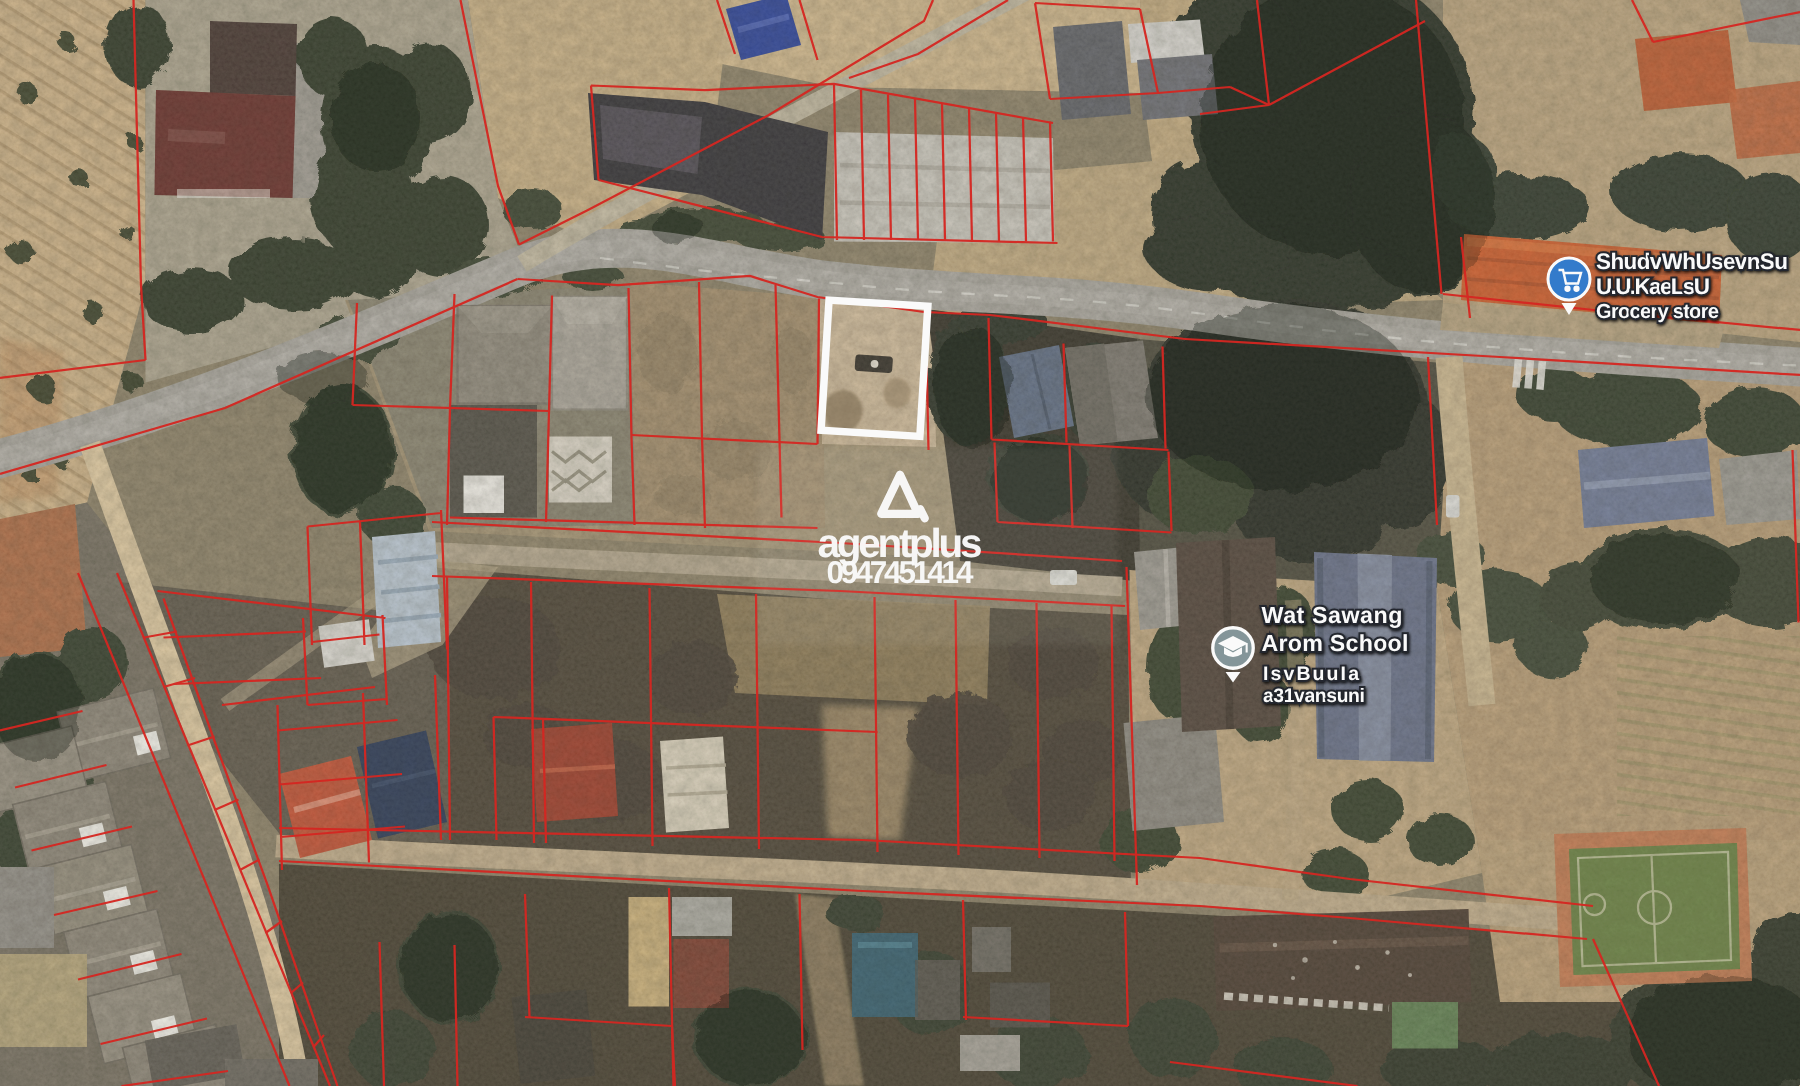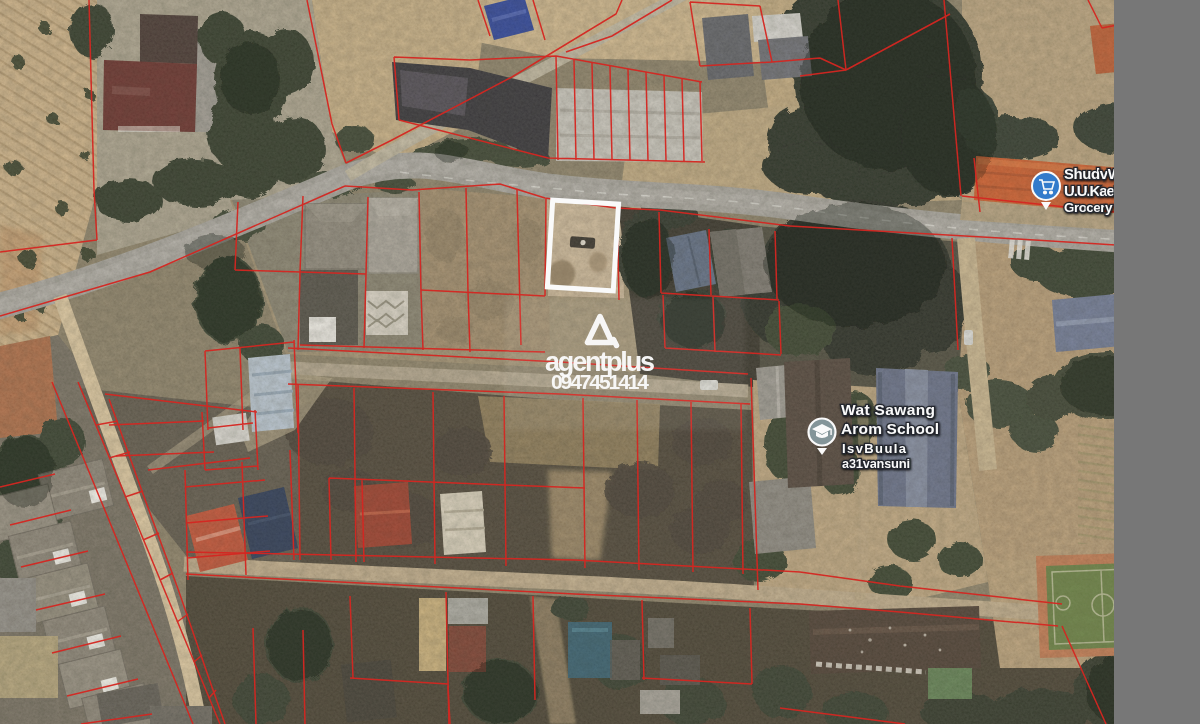--- a/index.html
+++ b/index.html
@@ -1,16 +1,16 @@
 <!DOCTYPE html>
 <html><head>
 <meta charset="utf-8">
 <style>
 html,body{margin:0;padding:0;background:#777;}
-#map{width:1114px;height:724px;overflow:hidden;position:relative;font-family:"Liberation Sans",sans-serif;}
+#map{width:1200px;height:724px;overflow:hidden;position:relative;font-family:"Liberation Sans",sans-serif;}
 svg{display:block;filter:saturate(0.93) brightness(0.985) contrast(0.99) blur(0.35px);}
 </style>
 </head>
 <body>
 <div id="map">
 <svg width="1200" height="724" viewBox="0 0 1200 724">
 <defs>
 <filter id="noise" x="0" y="0" width="100%" height="100%">
 <feTurbulence type="fractalNoise" baseFrequency="0.42" numOctaves="3" seed="7" result="t"></feTurbulence>
 <feColorMatrix in="t" type="matrix" values="0.9 0 0 0 0.08  0.85 0 0 0 0.07  0.7 0 0 0 0.03  0 0 0 0 0.17"></feColorMatrix>

